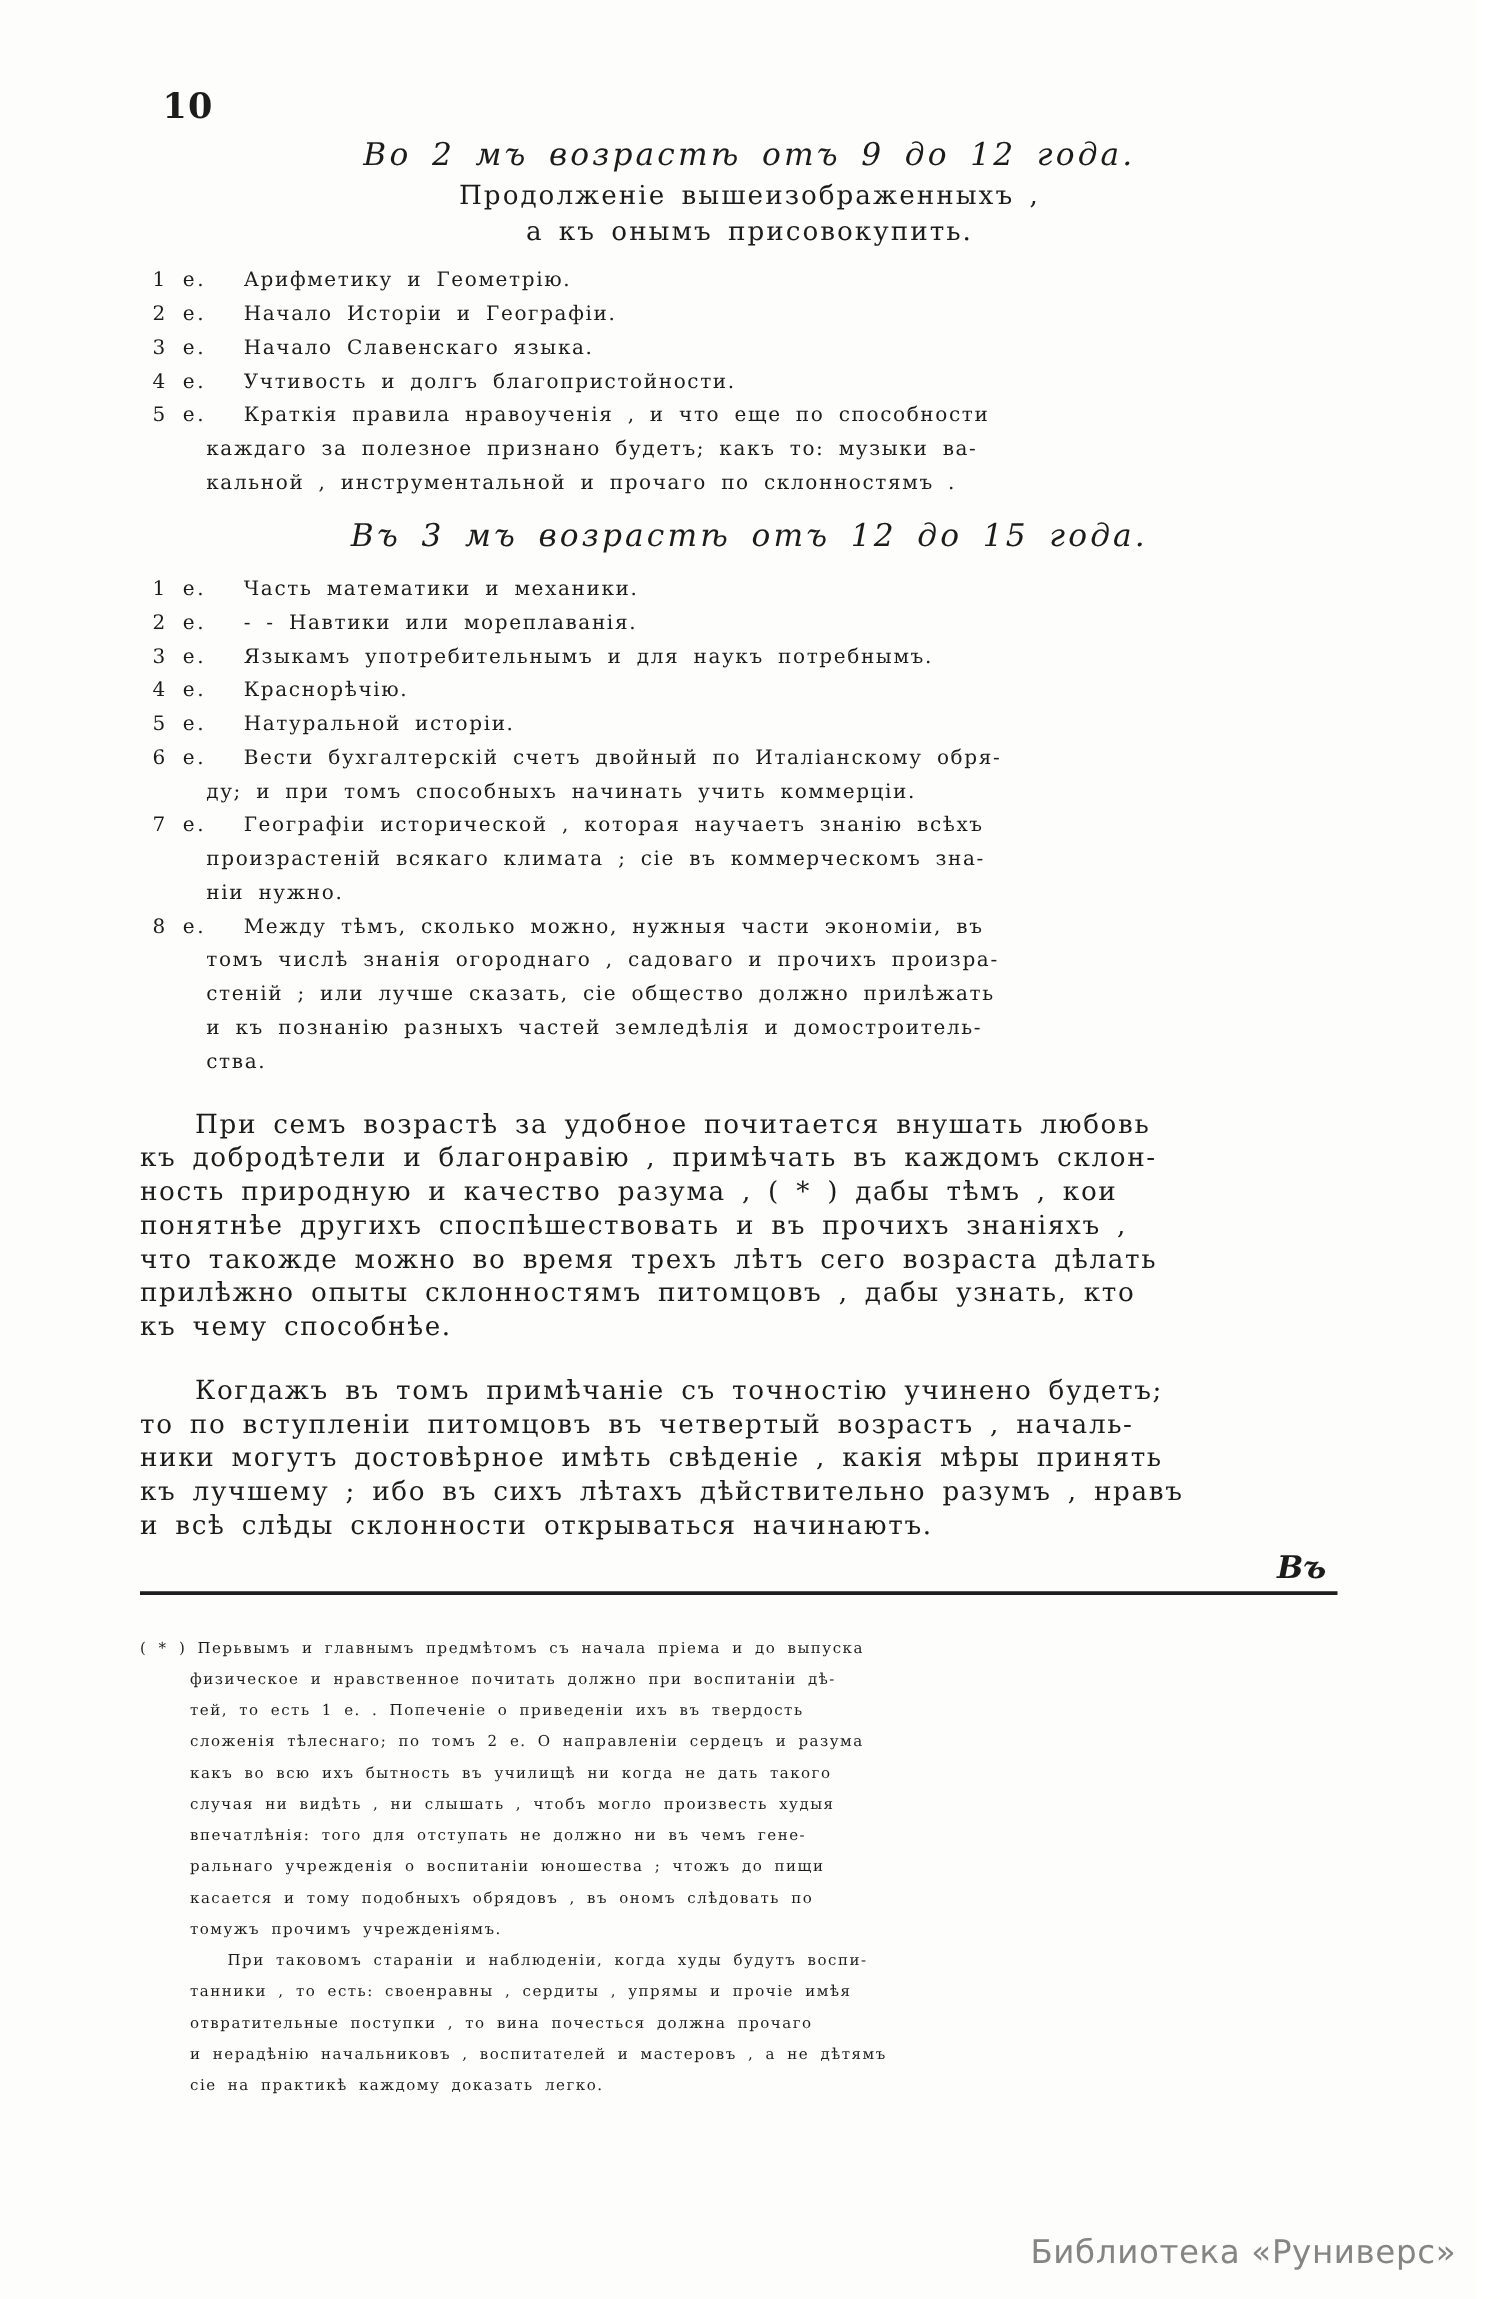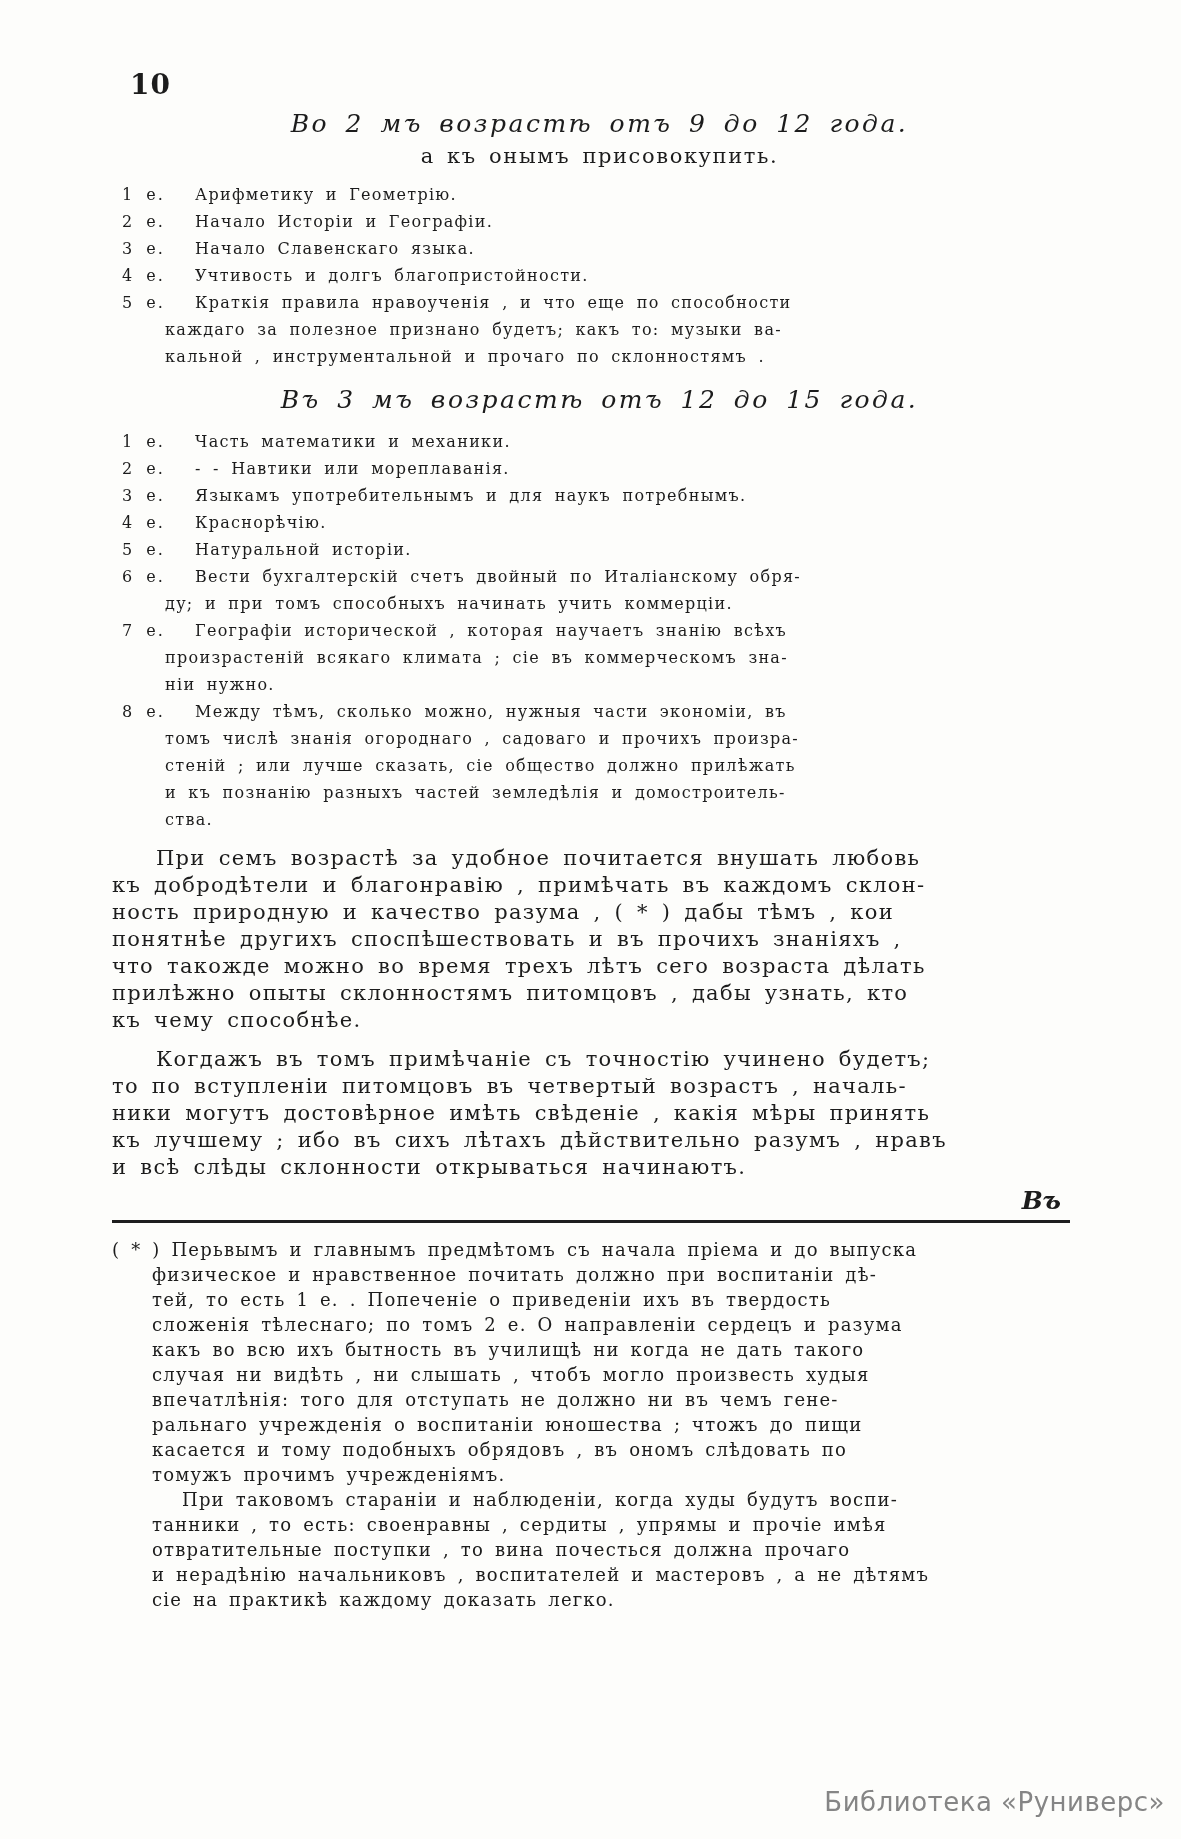--- a/index.html
+++ b/index.html
@@ -53,21 +53,21 @@
     word-spacing: 5px;
   }
   .item-num {
     position: absolute;
     left: 10px;
     top: 0;
     letter-spacing: 2px;
   }
   .item-lines .line:first-child { text-indent: 30px; }
   .para {
-    margin-top: 12px;
+    margin-top: 24px;
     font-size: 21px;
     line-height: 27px;
     letter-spacing: 1.3px;
     word-spacing: 5px;
   }
   .para .line:first-child { text-indent: 44px; }
   .catchword {
     margin-top: 4px;
     text-align: right;
     padding-right: 26px;
@@ -76,24 +76,24 @@
     font-size: 25px;
     line-height: 32px;
   }
   .rule {
     margin-top: 3px;
     width: 958px;
     border-top: 3px solid #1e1e1e;
     height: 0;
   }
   .footnote {
-    margin-top: 14px;
+    margin-top: 30px;
     padding-left: 40px;
     width: 920px;
-    font-size: 18px;
+    font-size: 12px;
     line-height: 25px;
     letter-spacing: 1.2px;
     word-spacing: 4px;
   }
   .fn-p1 .line:first-child { text-indent: -40px; }
   .fn-p2 .line:first-child { text-indent: 30px; }
   .it { }
   .line { white-space: nowrap; }
   .watermark {
     position: absolute;
@@ -107,20 +107,21 @@
 </style>
 </head>
 <body>
 
 <div class="page">
   <div class="page-number">10</div>
 
   <div class="col">
     <div class="h-italic">Во 2 мъ возрастѣ отъ 9 до 12 года.</div>
     <div class="center-lines">
+        <div class="line"><span>Продолженіе вышеизображенныхъ ,</span></div>
         <div class="line"><span>а къ онымъ присовокупить.</span></div>
       </div>
     <div class="list">
         <div class="list-item">
           <div class="item-num">1 е.</div>
           <div class="item-lines">
             <div class="line"><span>Арифметику и Геометрію.</span></div>
           </div>
         </div>
         <div class="list-item">

